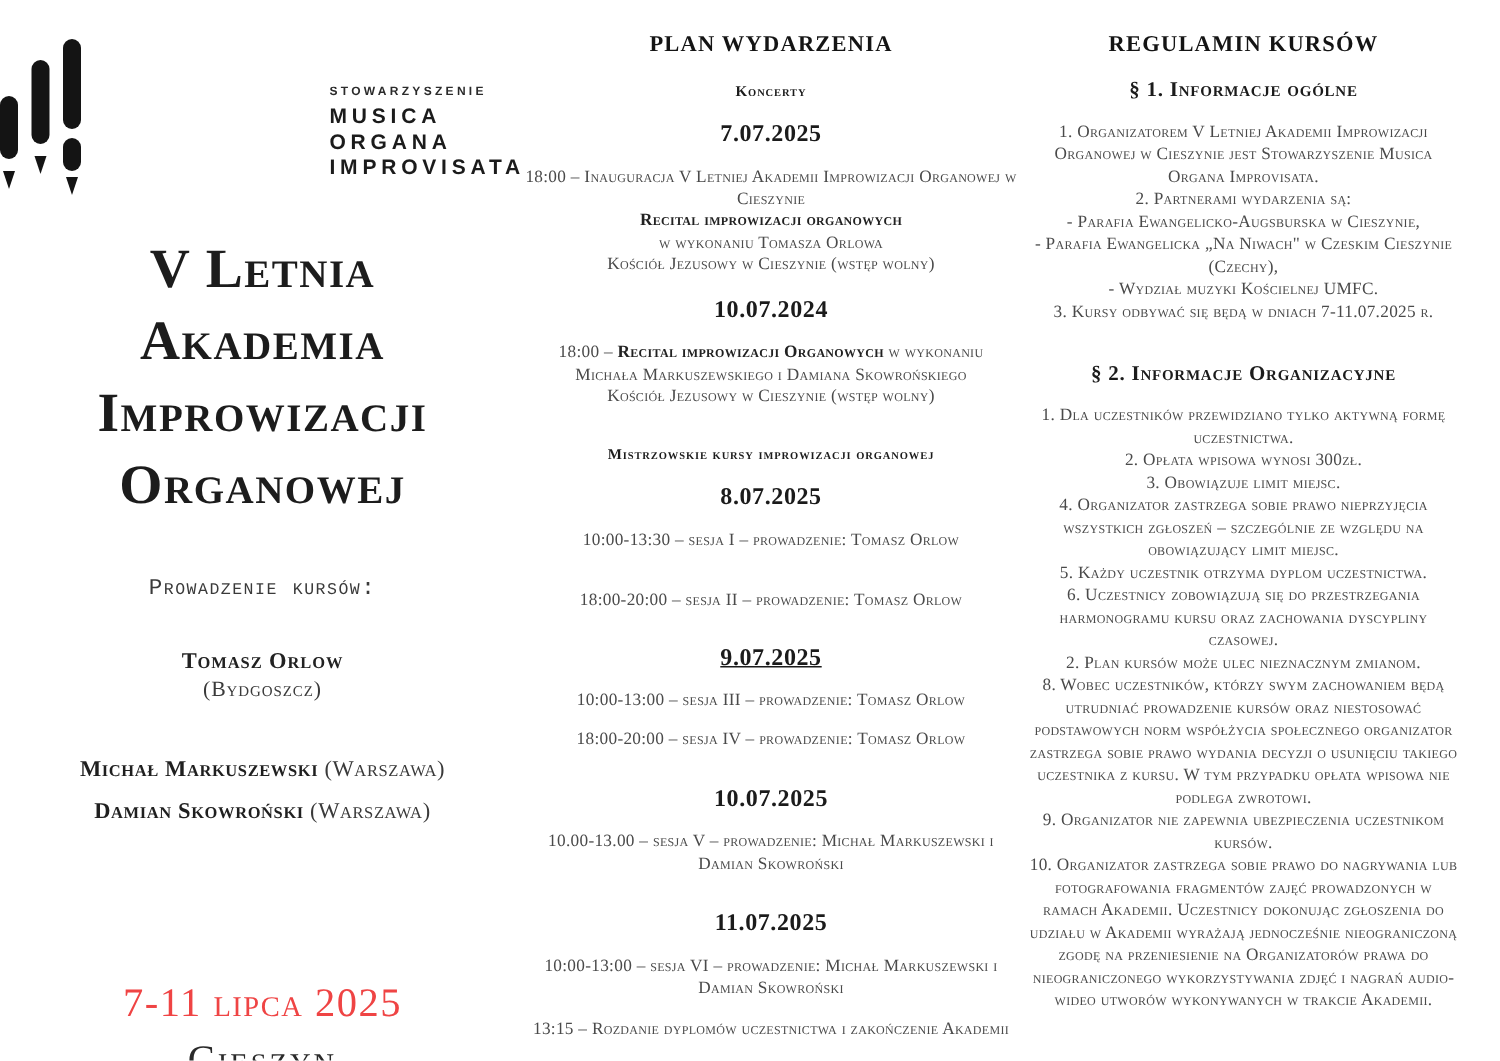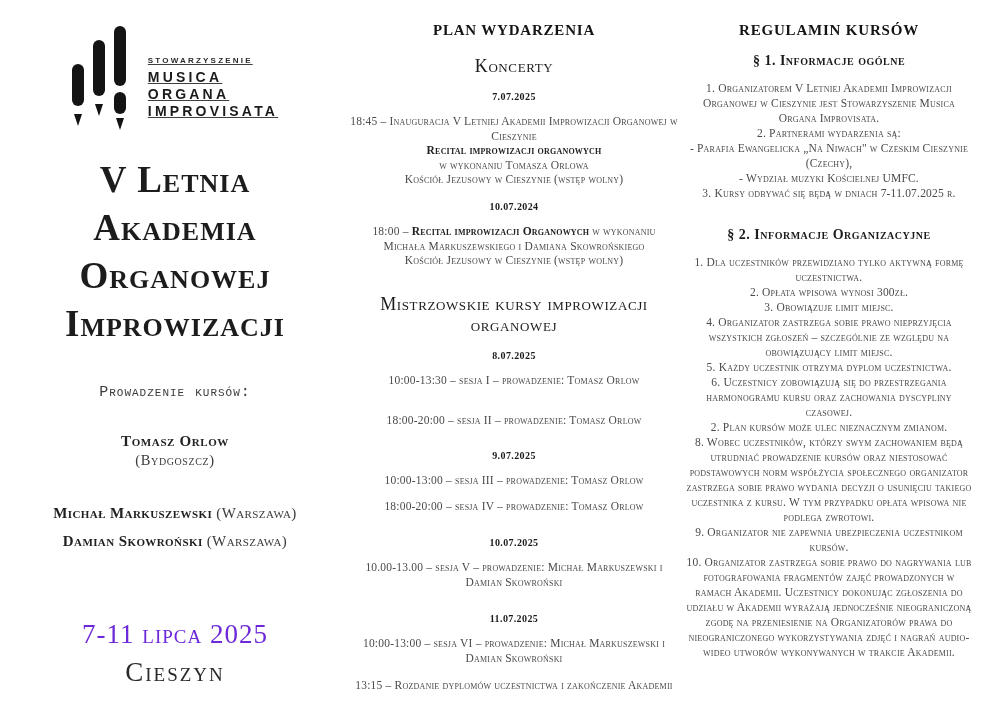--- a/index.html
+++ b/index.html
@@ -9,45 +9,45 @@
     color: #3f3f3f;
     font-variant: small-caps;
   }
   .doc { display: flex; width: 1000px; height: 707px; }
   .col { padding-top: 22px; text-align: center; }
   .col-left  { width: 350px; }
   .col-mid   { width: 328px; }
   .col-right { width: 322px; padding-left: 6px; padding-right: 26px; }
 
   
-  .logo-row { display: flex; justify-content: center; align-items: flex-start; gap: 14px; margin-top: 4px; text-decoration: underline; }
+  .logo-row { display: flex; justify-content: space-between; align-items: flex-start; gap: 14px; margin-top: 4px; }
   .logo-pipes { width: 62px; height: 104px; flex: 0 0 auto; }
   .logo-pipes * { fill: #141414; }
   .logo-text { text-align: left; font-family: "Liberation Sans", sans-serif; font-variant: normal; margin-top: 30px; }
   .logo-small { font-size: 8px; letter-spacing: 2.2px; color: #2b2b2b; font-weight: 700; margin-bottom: 4px; }
   .logo-big  { font-size: 14px; font-weight: 700; letter-spacing: 3.2px; color: #1b1b1b; line-height: 17px; }
 
   .main-title { margin-top: 26px; font-size: 37px; font-weight: 700; color: #1c1c1c; line-height: 48px; letter-spacing: 1px; }
   .lead-label { margin-top: 36px; font-size: 15px; letter-spacing: 1px; color: #3a3a3a; font-family: Liberation Mono, monospace; }
   .instructor-1 { margin-top: 32px; font-size: 15px; font-weight: 700; color: #222; letter-spacing: 0.6px; text-align: center; }
   .instructor-1-city { font-size: 14.5px; color: #3a3a3a; letter-spacing: 0.6px; margin-top: 2px; }
   .instructor-line { margin-top: 4px; font-size: 15px; color: #3a3a3a; letter-spacing: 0.4px; line-height: 24px; }
   .instructor-line b { color: #1f1f1f; }
   .instructor-group { margin-top: 32px; }
-  .event-date-big { margin-top: 62px; font-size: 27px; color: #6d28d9; line-height: 38px; letter-spacing: 1px; }
+  .event-date-big { margin-top: 96px; font-size: 27px; color: #ef4444; line-height: 38px; letter-spacing: 1px; }
   .event-city-big { font-size: 27px; color: #2a2a2a; line-height: 38px; letter-spacing: 2px; }
 
   
   .m-title, .r-title { font-size: 15px; font-weight: 700; color: #141414; letter-spacing: 0.8px; font-variant: normal; }
-  .m-sub   { margin-top: 17px; font-size: 18px; font-weight: 400; color: #1b1b1b; letter-spacing: 0.6px; }
-  .m-date  { font-size: 10px; font-weight: 700; color: #1b1b1b; letter-spacing: 0.4px; font-variant: normal; }
+  .m-sub   { margin-top: 17px; font-size: 10px; font-weight: 700; color: #1b1b1b; letter-spacing: 0.6px; }
+  .m-date  { font-size: 16px; font-weight: 700; color: #1b1b1b; letter-spacing: 0.4px; font-variant: normal; }
   .m-body  { font-size: 11.5px; line-height: 14.6px; letter-spacing: 0.2px; color: #4a4a4a; }
   .m-body b, .m-bold { font-weight: 700; color: #222; }
   .mt14 { margin-top: 14px; } .mt12 { margin-top: 12px; } .mt26 { margin-top: 26px; }
-  .mt24 { margin-top: 24px; } .mt22 { margin-top: 22px; } .mt11 { margin-top: 11px; }
+  .mt24 { margin-top: 24px; } .mt22 { margin-top: 22px; text-decoration: underline; } .mt11 { margin-top: 11px; }
 
   
   .r-sec-head { font-size: 14px; font-weight: 700; color: #1b1b1b; letter-spacing: 0.5px; }
   .r-body p { font-size: 11.5px; line-height: 15px; letter-spacing: 0.2px; color: #4a4a4a; }
 </style>
 </head>
 <body>
 
 <div class="doc">
 
@@ -66,22 +66,22 @@
         <div class="logo-small">STOWARZYSZENIE</div>
         <div class="logo-big">MUSICA</div>
         <div class="logo-big">ORGANA</div>
         <div class="logo-big">IMPROVISATA</div>
       </div>
     </div>
 
     <h1 class="main-title">
       <div>V Letnia</div>
       <div>Akademia</div>
+      <div>Improwizacji</div>
       <div>Organowej</div>
-      <div>Improwizacji</div>
     </h1>
 
     <div class="lead-label">Prowadzenie kursów:</div>
 
     <div class="instructor-1">Tomasz Orlow</div>
     <div class="instructor-1-city">(Bydgoszcz)</div>
 
     <div class="instructor-group">
       <div class="instructor-line"><b>Michał Markuszewski</b><span> (Warszawa)</span></div>
       <div class="instructor-line"><b>Damian Skowroński</b><span> (Warszawa)</span></div>
@@ -90,21 +90,21 @@
     <div class="event-date-big">7-11 lipca 2025</div>
     <div class="event-city-big">Cieszyn</div>
   </div>
 
   <div class="col col-mid">
     <div class="m-title">PLAN WYDARZENIA</div>
     <div class="m-sub">Koncerty</div>
 
     <div class="m-date mt14">7.07.2025</div>
     <div class="m-body mt12">
-      <div>18:45 – Inauguracja V Letniej Akademii Improwizacji Organowej w Cieszynie</div>
+      <div>18:00 – Inauguracja V Letniej Akademii Improwizacji Organowej w Cieszynie</div>
       <div class="m-bold">Recital improwizacji organowych</div>
       <div>w wykonaniu Tomasza Orlowa</div>
       <div>Kościół Jezusowy w Cieszynie (wstęp wolny)</div>
     </div>
 
     <div class="m-date mt14">10.07.2024</div>
     <div class="m-body mt12">
       <div><span>18:00 – </span><b>Recital improwizacji Organowych</b><span> w wykonaniu Michała Markuszewskiego i Damiana Skowrońskiego</span></div>
       <div>Kościół Jezusowy w Cieszynie (wstęp wolny)</div>
     </div>
@@ -127,20 +127,21 @@
     <div class="m-body mt12">13:15 – Rozdanie dyplomów uczestnictwa i zakończenie Akademii</div>
   </div>
 
   <div class="col col-right">
     <div class="r-title">REGULAMIN KURSÓW</div>
 
     <div class="r-sec-head mt14">§ 1. Informacje ogólne</div>
     <div class="r-body mt12">
       <p>1. Organizatorem V Letniej Akademii Improwizacji Organowej w Cieszynie jest Stowarzyszenie Musica Organa Improvisata.</p>
       <p>2. Partnerami wydarzenia są:</p>
+      <p>- Parafia Ewangelicko-Augsburska w Cieszynie,</p>
       <p>- Parafia Ewangelicka „Na Niwach" w Czeskim Cieszynie (Czechy),</p>
       <p>- Wydział muzyki Kościelnej UMFC.</p>
       <p>3. Kursy odbywać się będą w dniach 7-11.07.2025 r.</p>
     </div>
 
     <div class="r-sec-head mt26">§ 2. Informacje Organizacyjne</div>
     <div class="r-body mt12">
       <p>1. Dla uczestników przewidziano tylko aktywną formę uczestnictwa.</p>
       <p>2. Opłata wpisowa wynosi 300zł.</p>
       <p>3. Obowiązuje limit miejsc.</p>

